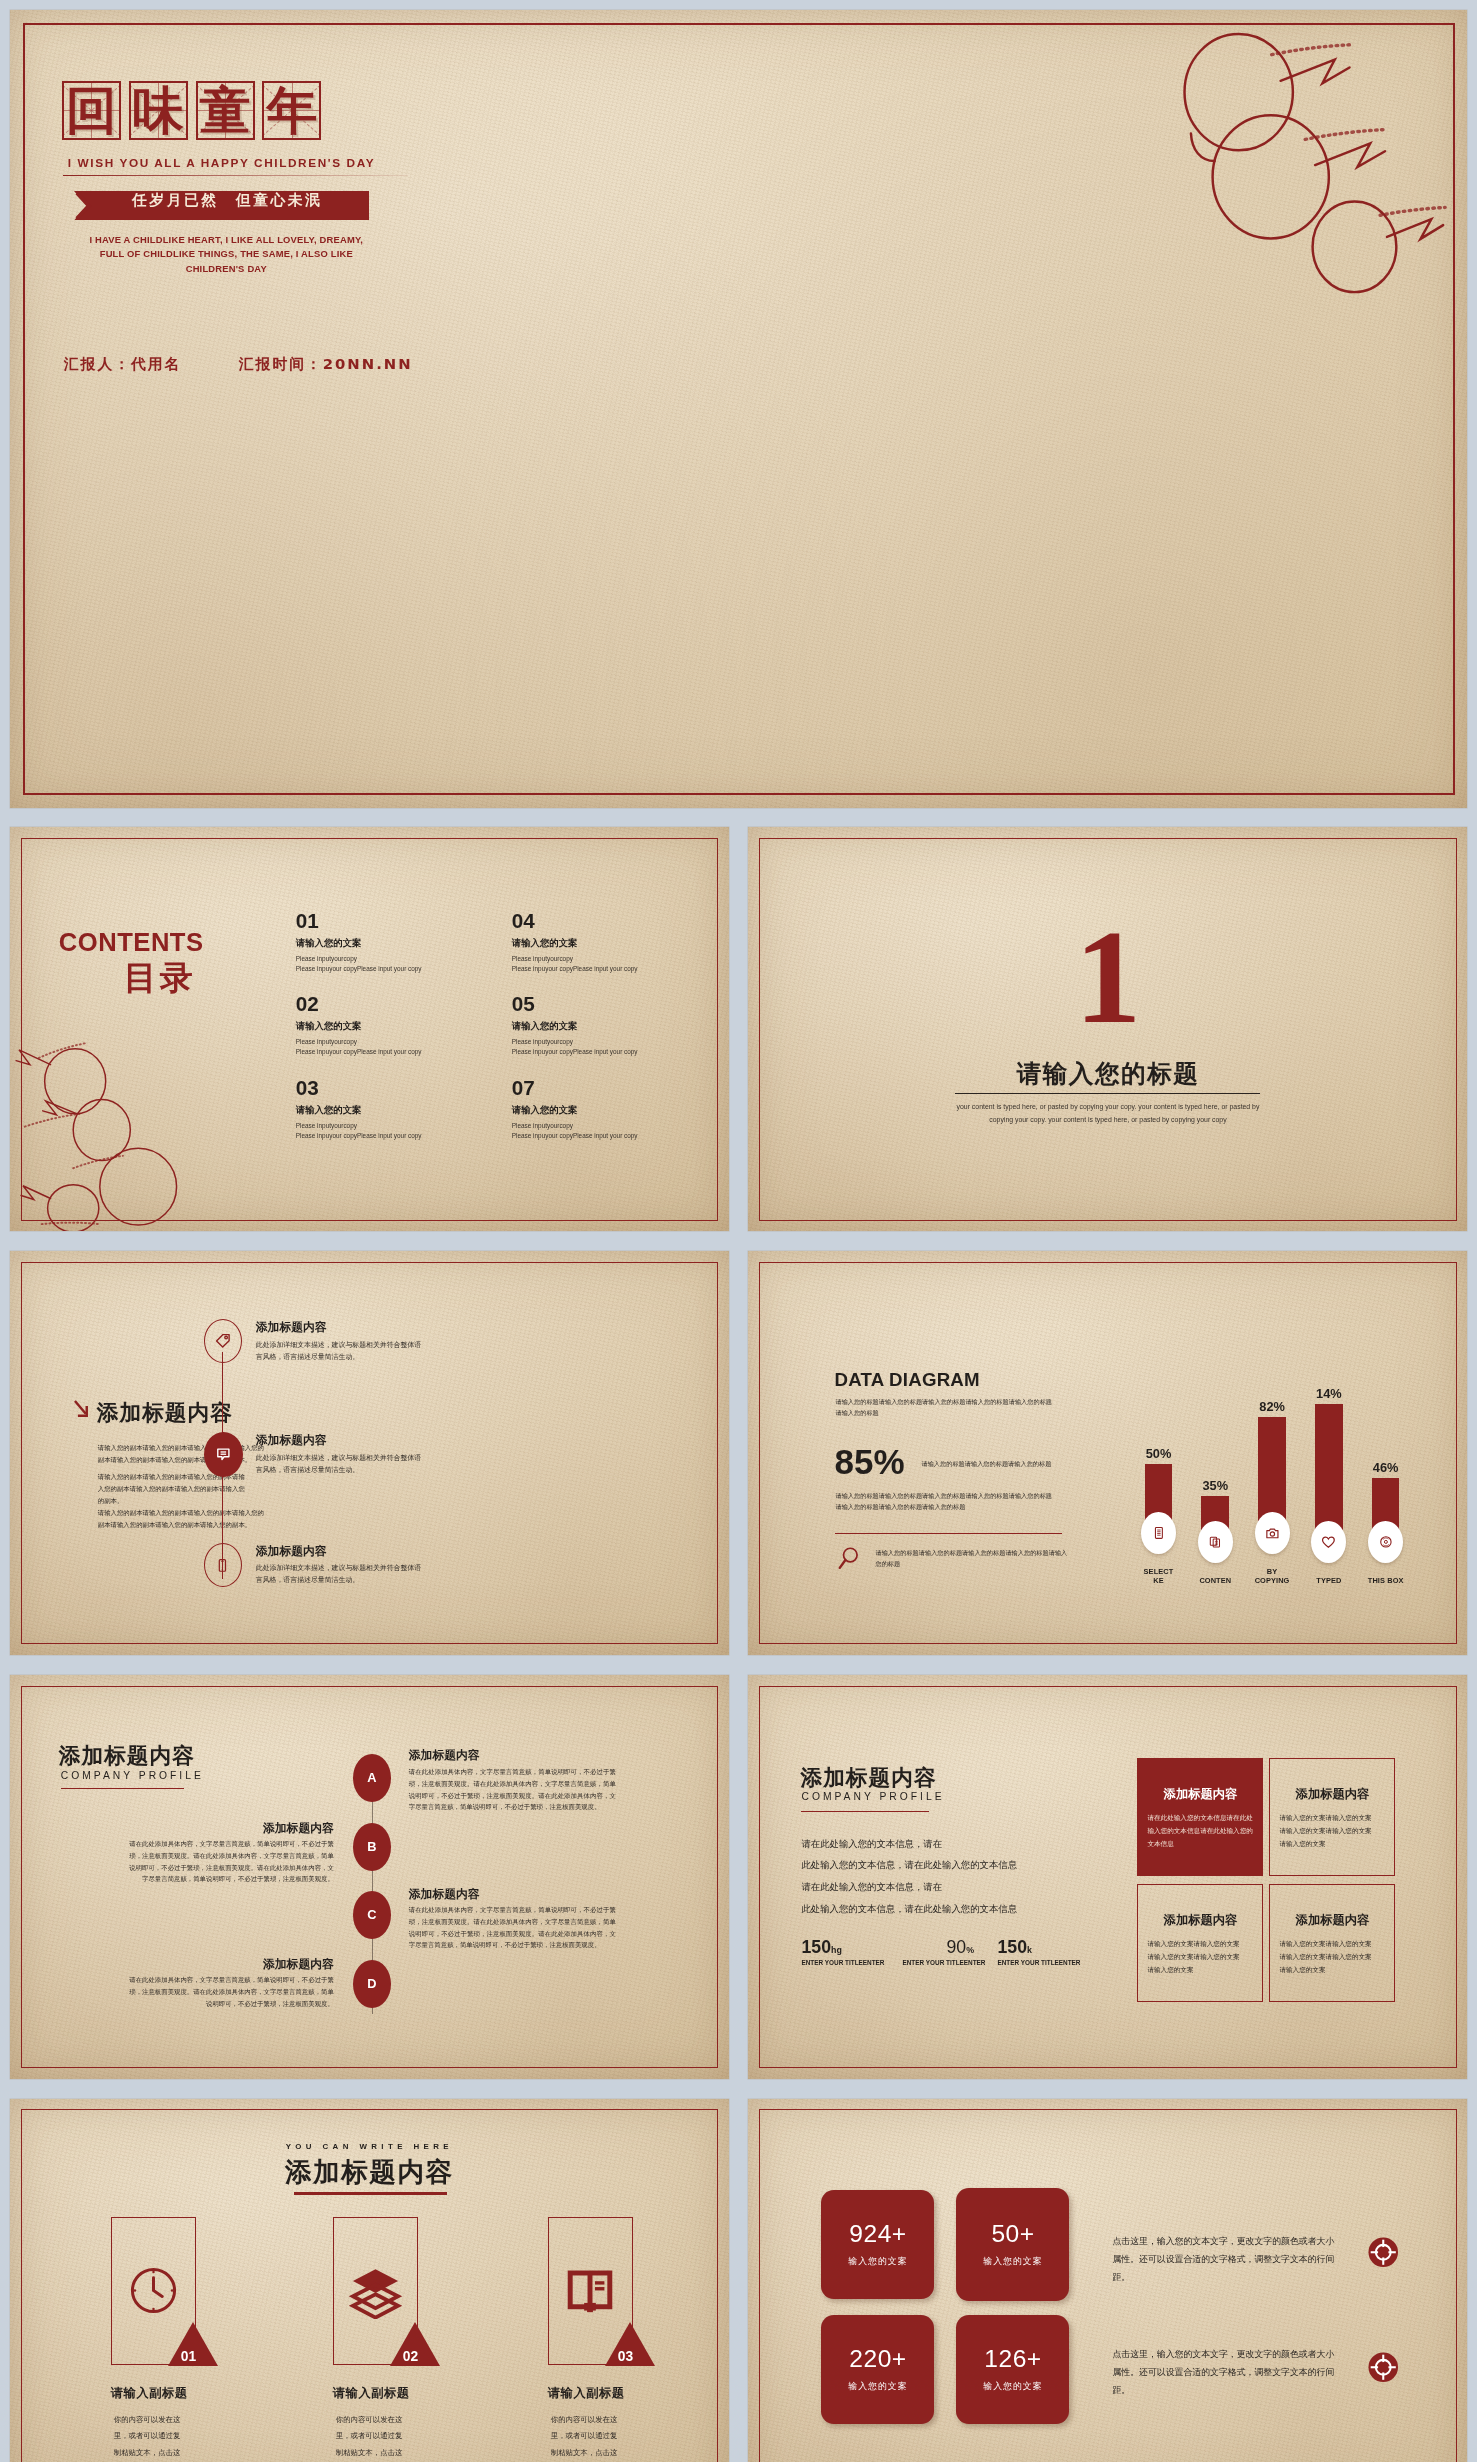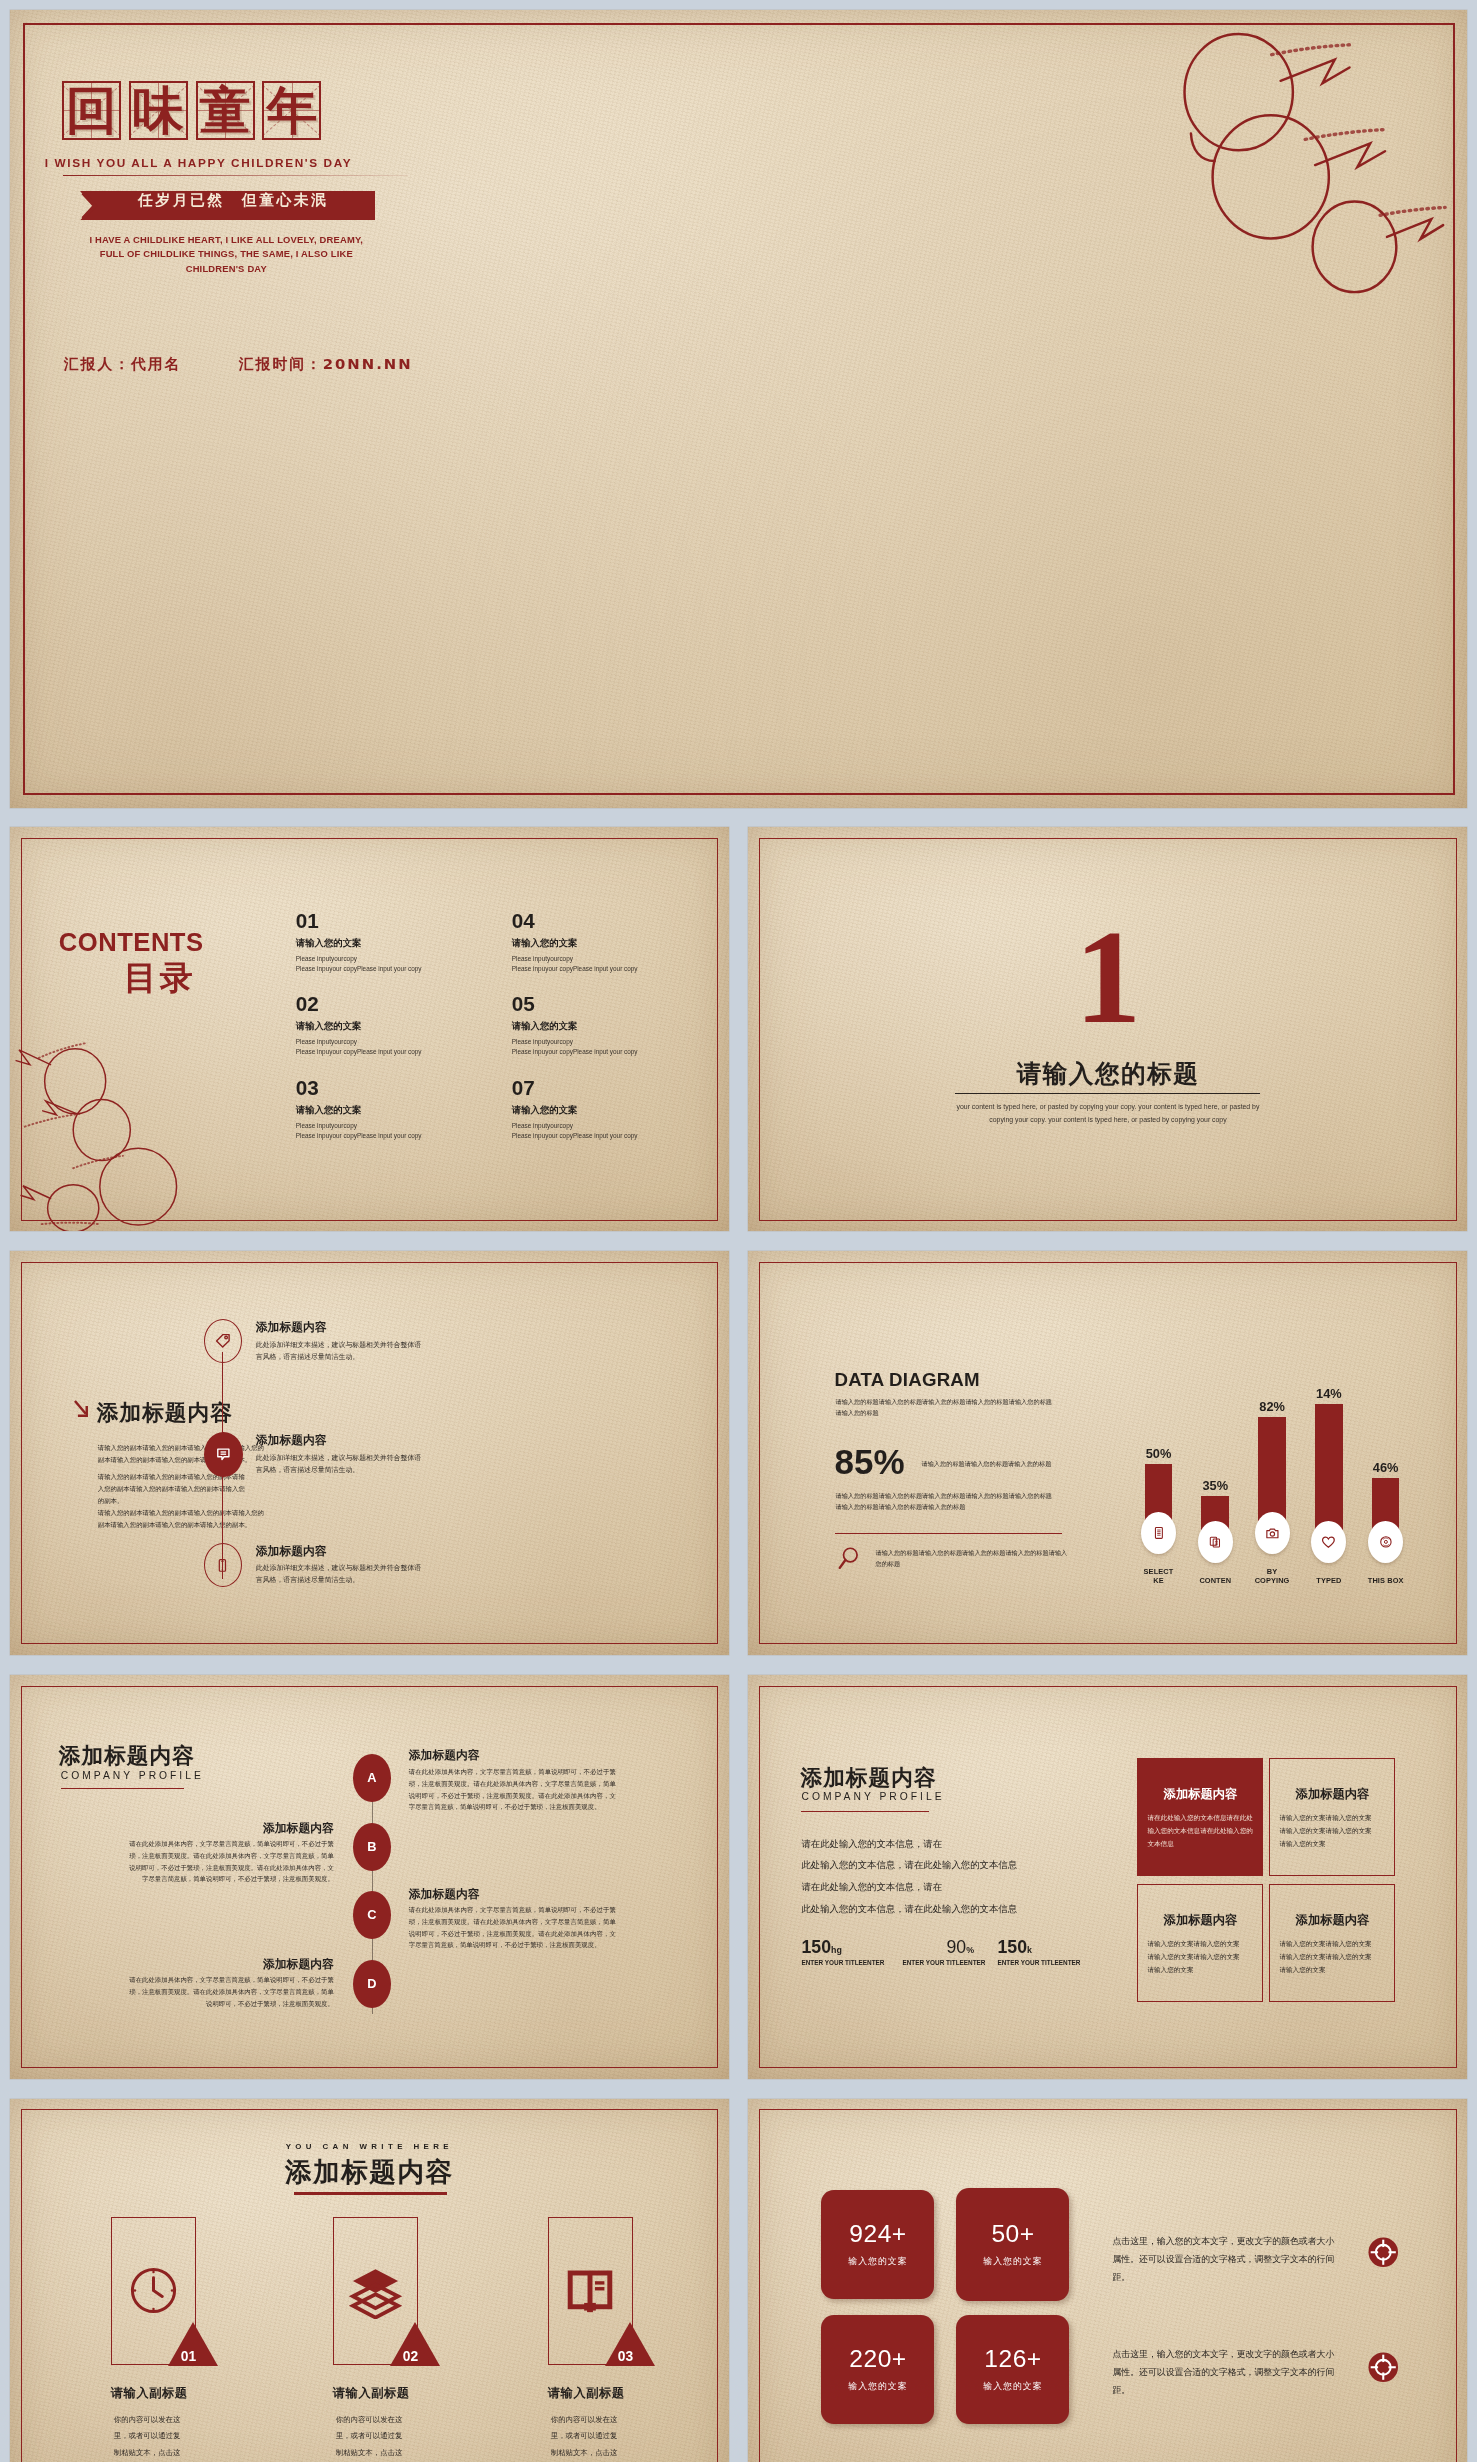--- a/index.html
+++ b/index.html
@@ -151,24 +151,24 @@
         </div>
         <div class="gbox" style="width:59px;height:59px;">
           <span class="h"></span>
             <span class="v"></span>
             <span class="d1"></span>
             <span class="d2"></span>
           <span class="gchar" style="font-size:51px;line-height:1;">年</span>
         </div>
       </div>
 
-      <div style="position:absolute;left:35px;top:146px;color:#8d2220;font-weight:bold;font-size:11.8px;letter-spacing:1.6px;">I WISH YOU ALL A HAPPY CHILDREN'S DAY</div>
+      <div style="position:absolute;left:58px;top:146px;color:#8d2220;font-weight:bold;font-size:11.8px;letter-spacing:1.6px;">I WISH YOU ALL A HAPPY CHILDREN'S DAY</div>
       <div class="thin-rule" style="position:absolute;left:53px;top:165px;width:345px;"></div>
 
-      <div style="position:absolute;left:70px;top:181px;width:295px;height:20px;">
+      <div style="position:absolute;left:64px;top:181px;width:295px;height:20px;">
         <svg width="295" height="29.5" viewBox="0 0 600 60" style="position:absolute;inset:0;">
           <polygon points="0,0 600,0 600,60 0,60 26,30" fill="#8d2220"></polygon>
           <polyline points="6,4 30,30 6,56" fill="none" stroke="#8d2220" stroke-width="8"></polyline>
         </svg>
         <span class="cn" style="position:absolute;inset:0;display:flex;align-items:center;justify-content:center;color:#f5ead7;font-weight:bold;font-size:14.8px;letter-spacing:2.5px;padding-left:11.8px;">任岁月已然　但童心未泯</span>
       </div>
 
       <div class="cover-body" style="position:absolute;left:59px;top:223px;width:315px;color:#8d2220;font-weight:bold;font-size:9.4px;line-height:1.55;text-align:center;white-space:pre-line;letter-spacing:0.2px;">I HAVE A CHILDLIKE HEART, I LIKE ALL LOVELY, DREAMY,
 FULL OF CHILDLIKE THINGS, THE SAME, I ALSO LIKE
 CHILDREN'S DAY</div>

